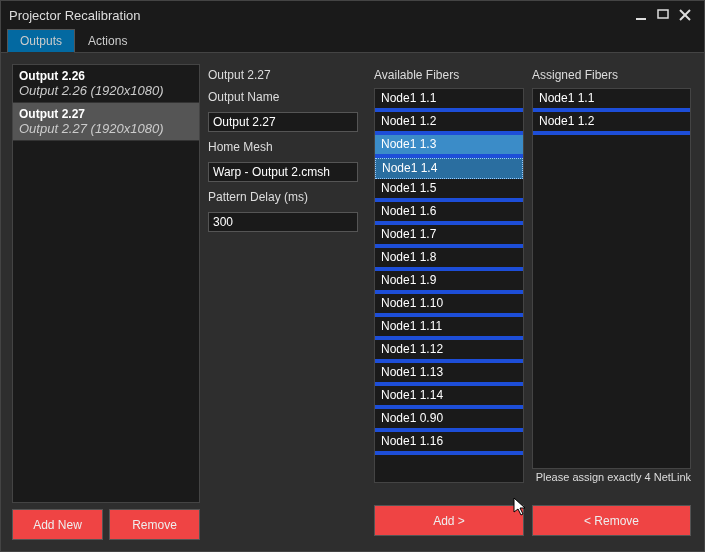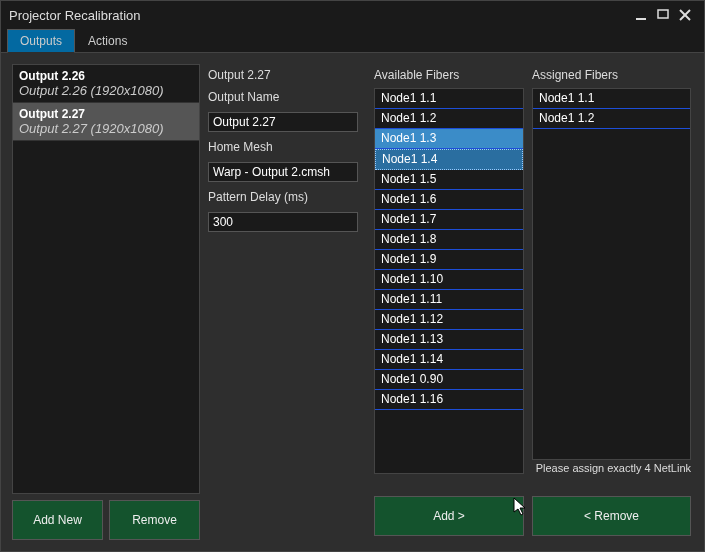--- a/index.html
+++ b/index.html
@@ -79,22 +79,22 @@
   }
   .output-item .name { color: #fff; font-weight: bold; font-size: 12px; }
   .output-item .res { color: #ccc; font-style: italic; font-size: 13px; }
   .left-buttons {
     display: flex;
     gap: 6px;
     margin-top: 6px;
   }
   .btn {
     flex: 1;
-    height: 40px;
-    background: #14532d;
+    height: 31px;
+    background: #ef4444;
     border: 1px solid #555;
     color: #eee;
     font-size: 12px;
     cursor: pointer;
     display:flex; align-items:center; justify-content:center;
   }
   .mid-panel {
     width: 160px;
     padding: 4px 2px;
     display: flex;
@@ -127,21 +127,21 @@
   .fiber-list {
     flex: 1;
     background: #1a1a1a;
     border: 1px solid #444;
     overflow: hidden;
   }
   .fiber-item {
     padding: 2px 6px;
     font-size: 12px;
     color: #fff;
-    border-bottom: 1px solid #1d4ed8;
+    border-bottom: 4px solid #1d4ed8;
     cursor: pointer;
     line-height: 15px;
   }
   .fiber-item.sel-primary {
     background: #2a6ea0;
     border: 1px dotted #9cf;
   }
   .fiber-item.sel-secondary {
     background: #3b8cc8;
   }

